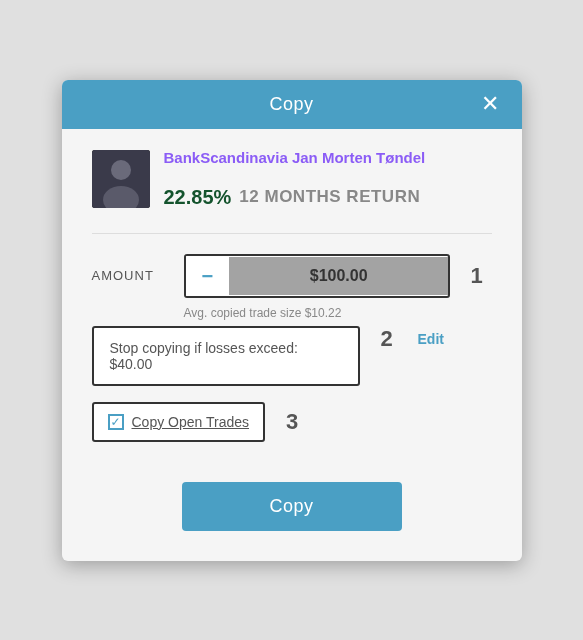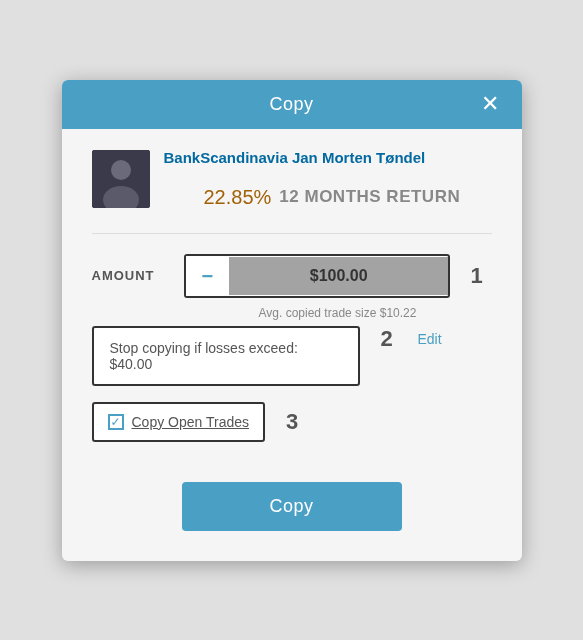--- a/index.html
+++ b/index.html
@@ -80,49 +80,48 @@
       background: #3a3a3a;
       display: flex;
       align-items: flex-end;
       justify-content: center;
       overflow: hidden;
     }
     .trader-info {}
     .trader-name {
       font-size: 15px;
       font-weight: 600;
-      color: #0369a1;
+      color: #8b5cf6;
       margin-bottom: 20px;
     }
     .trader-return {
       display: flex;
       align-items: center;
       gap: 8px;
     }
     .return-percent {
       font-size: 20px;
-      font-weight: 400;
-      color: #a16207;
-      margin-left: 40px;
+      font-weight: 700;
+      color: #14532d;
     }
     .return-label {
       font-size: 17px;
       color: #888;
       font-weight: 700;
       letter-spacing: 0.5px;
     }
     .form-row {
       display: flex;
       align-items: center;
       margin-bottom: 8px;
       gap: 12px;
     }
     .form-label {
       font-size: 13px;
-      font-weight: 700;
+      font-weight: 400;
       color: #555;
       letter-spacing: 1px;
       min-width: 80px;
     }
     .amount-control {
       display: flex;
       align-items: center;
       border: 2px solid #333;
       border-radius: 3px;
       overflow: hidden;
@@ -151,21 +150,20 @@
       padding: 10px 0;
     }
     .step-number {
       font-size: 22px;
       font-weight: 700;
       color: #555;
       min-width: 30px;
       text-align: center;
     }
     .avg-text {
-      text-align: center;
       font-size: 12px;
       color: #888;
       margin-bottom: 6px;
       padding-left: 92px;
     }
     .stop-loss-section {
       display: flex;
       align-items: flex-start;
       margin-bottom: 16px;
       gap: 12px;
@@ -186,20 +184,21 @@
       flex: 0 0 auto;
       min-width: 120px;
     }
     .edit-btn {
       background: none;
       border: none;
       color: #4a9fc4;
       font-size: 14px;
       cursor: pointer;
       padding: 0;
+      font-weight: bold;
     }
     .copy-trades-section {
       display: flex;
       align-items: center;
       margin-bottom: 30px;
       gap: 12px;
     }
     .copy-trades-box {
       border: 2px solid #333;
       border-radius: 3px;

